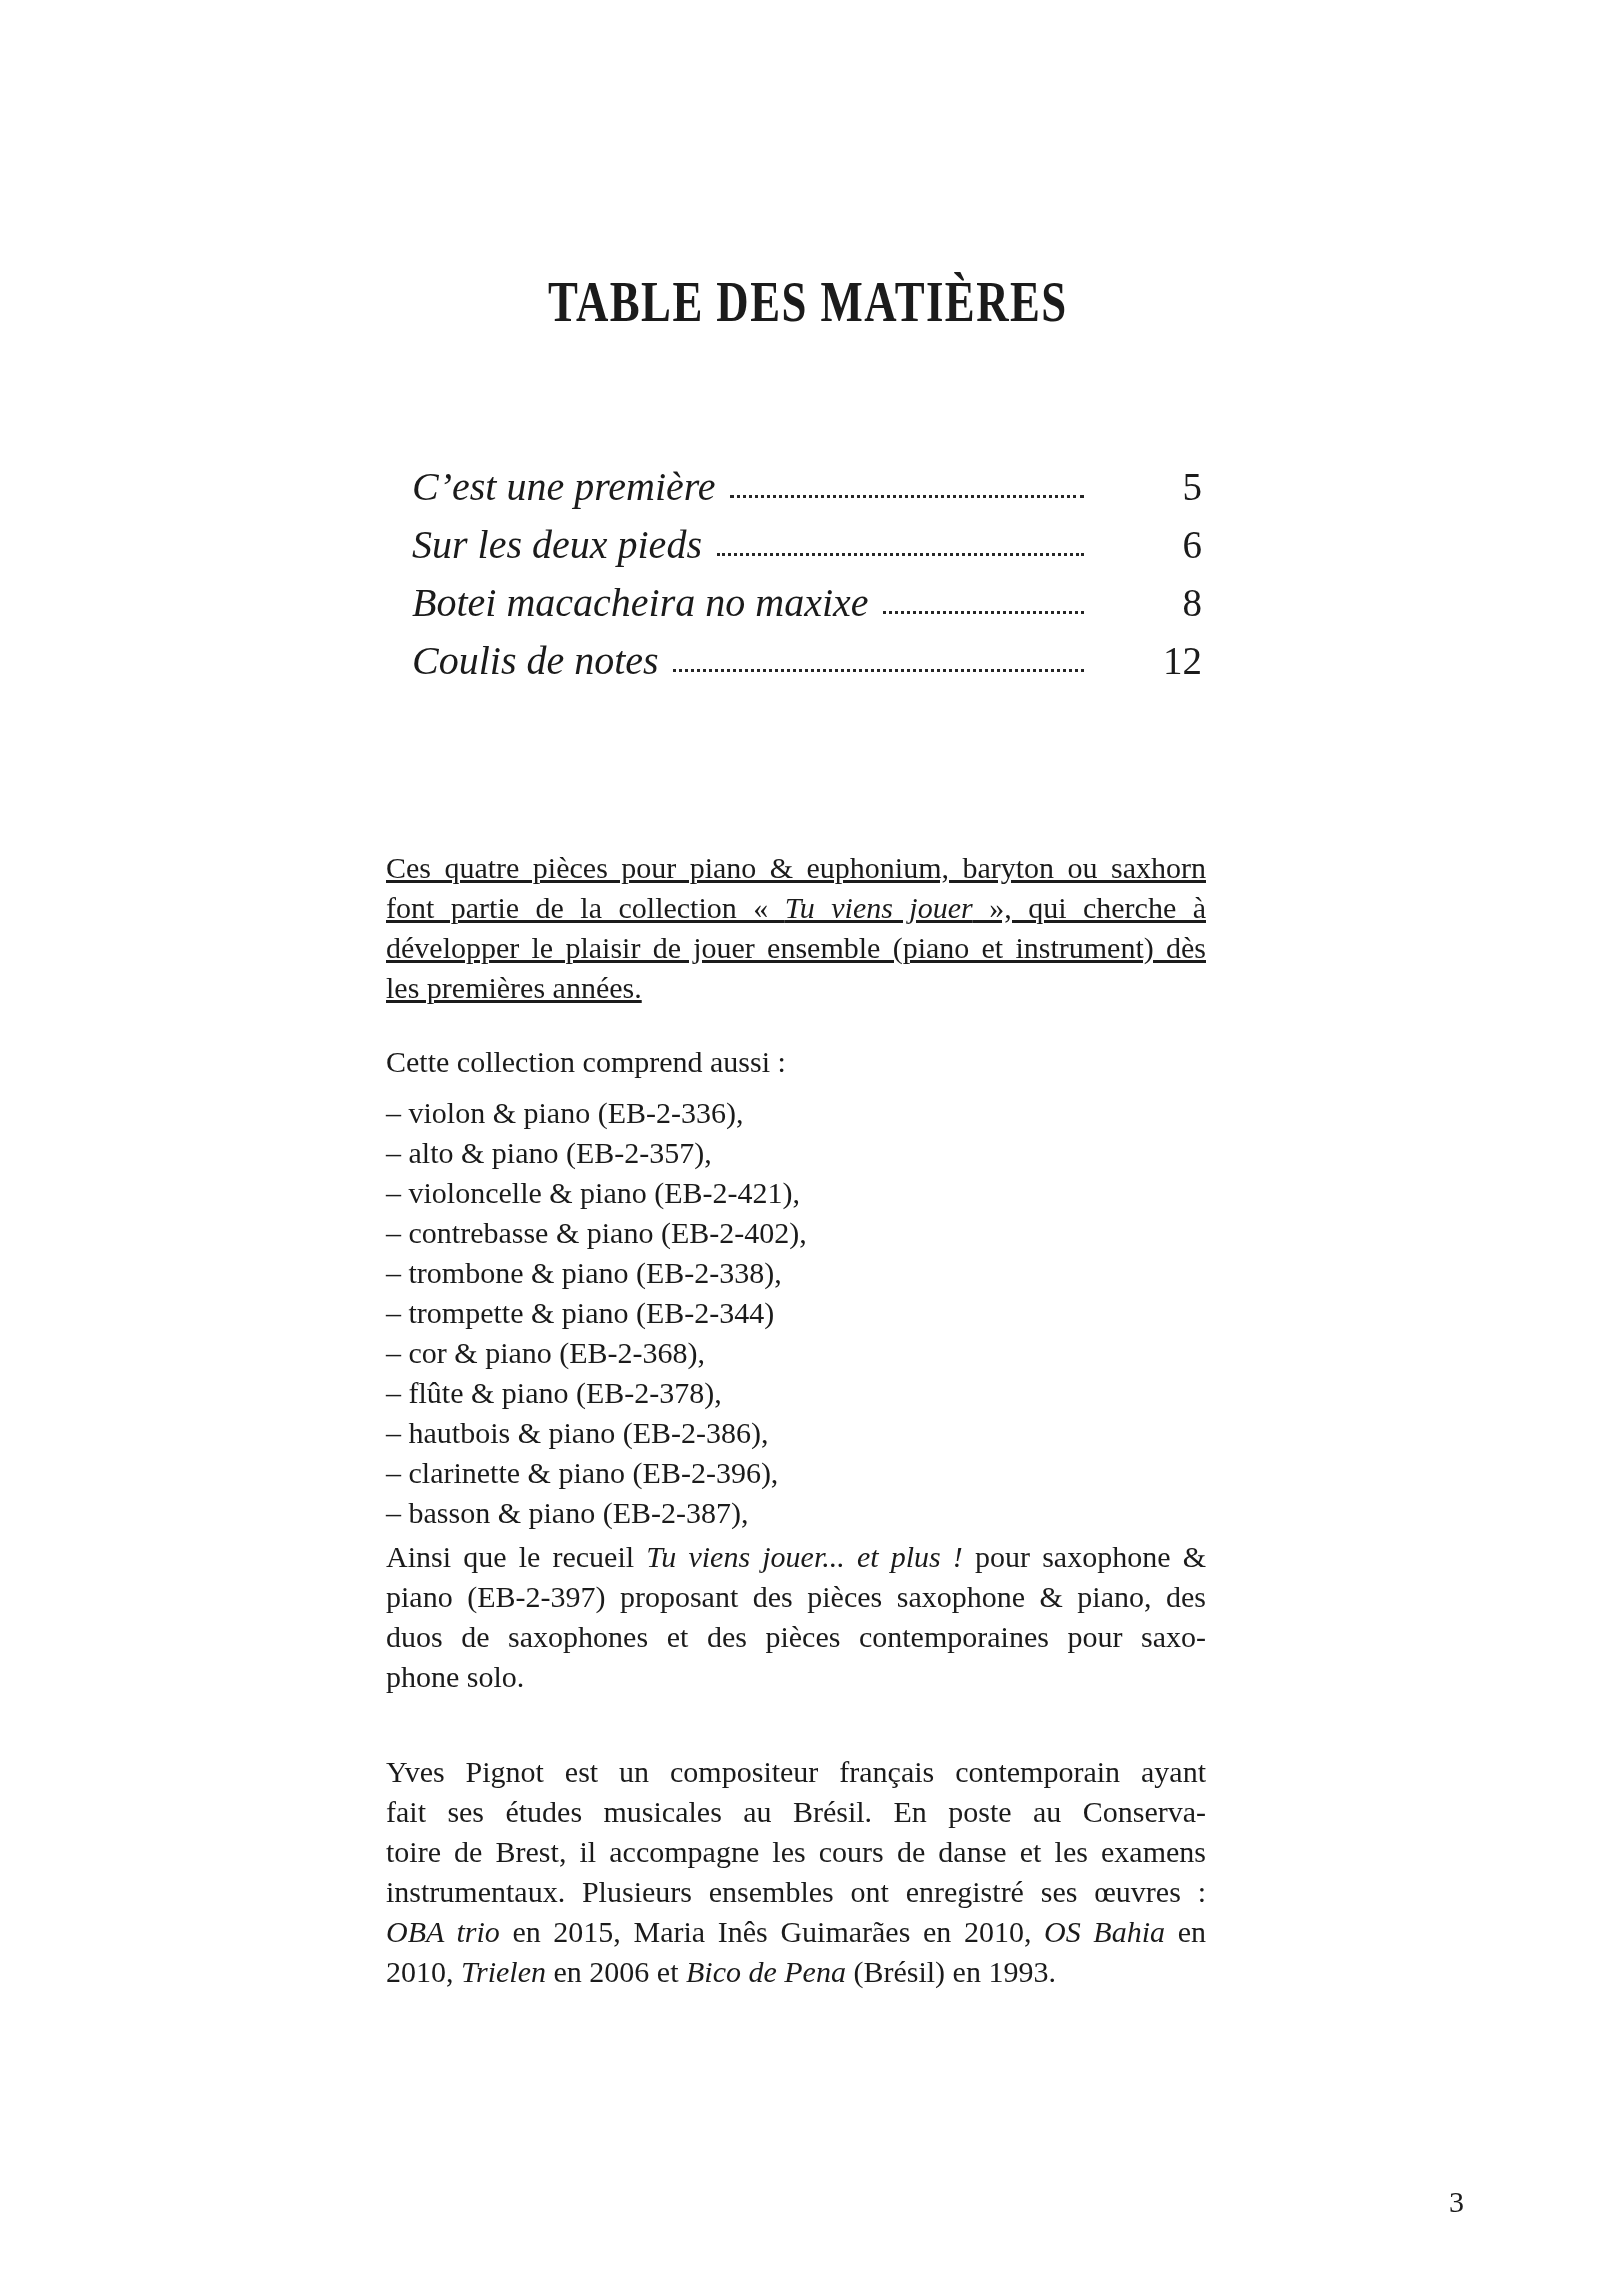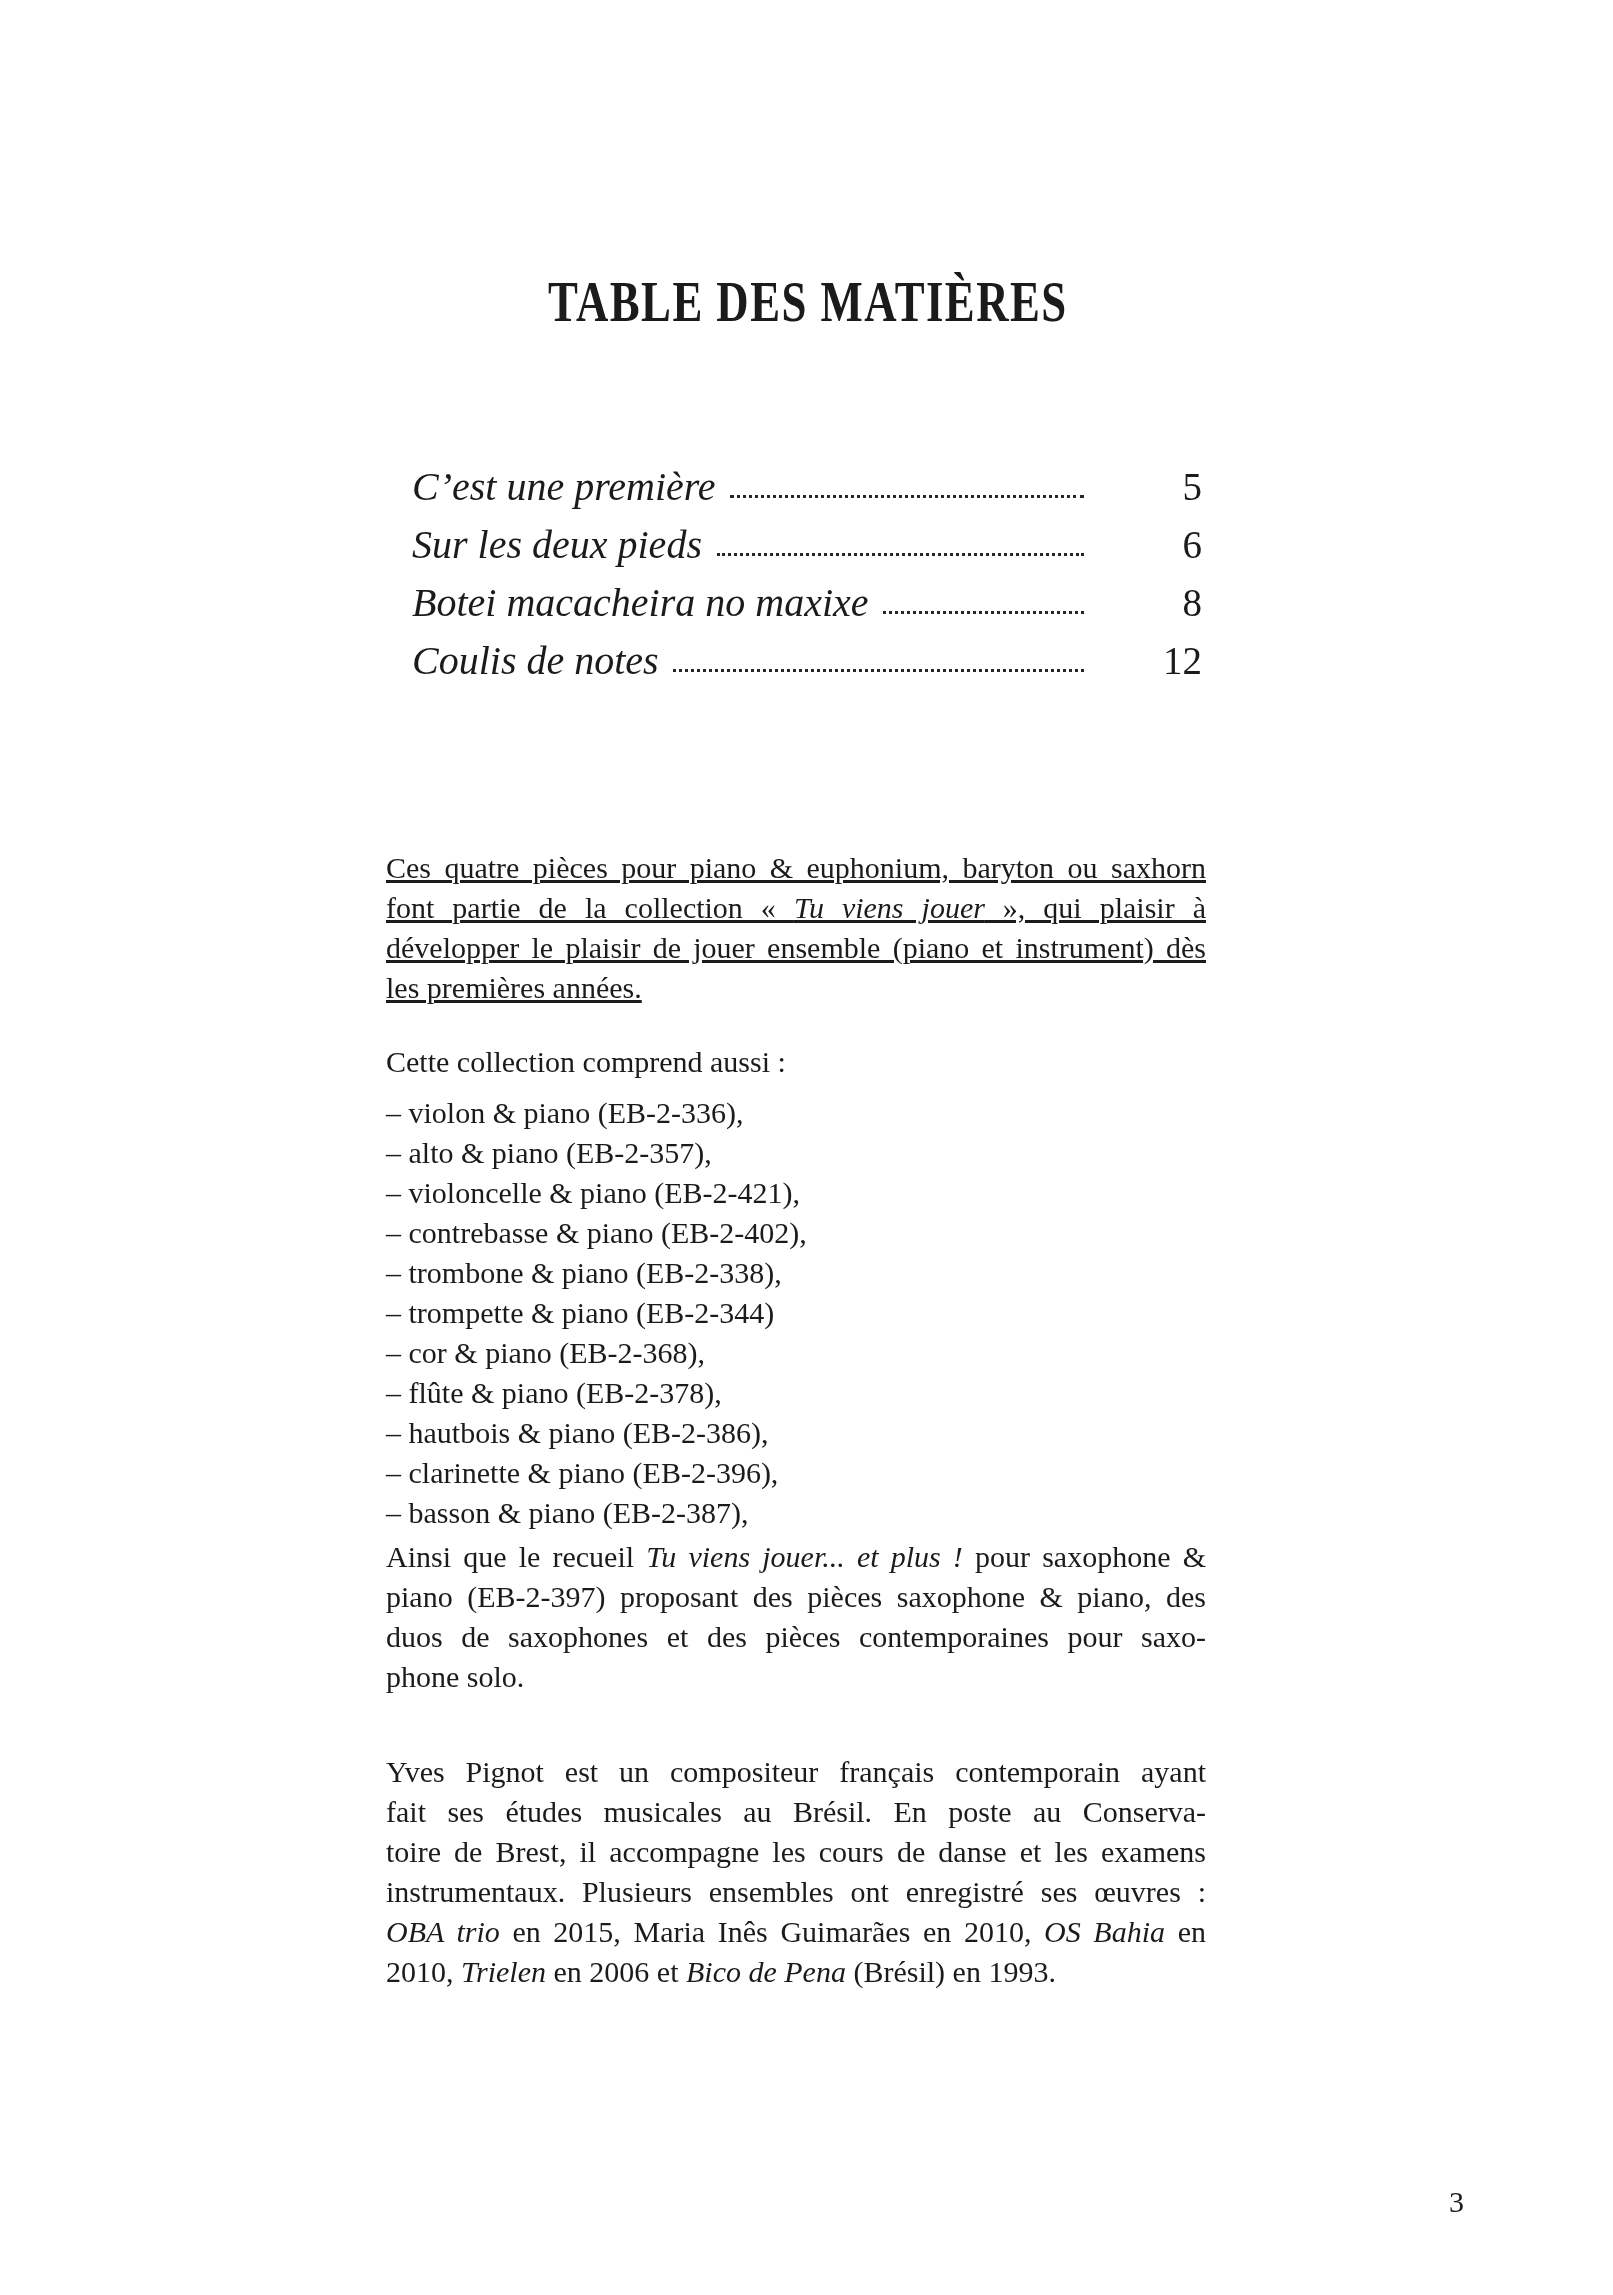--- a/index.html
+++ b/index.html
@@ -86,21 +86,21 @@
       </div>
       <div class="toc-row">
         <span class="toc-title">Coulis de notes</span>
         <span class="toc-leader"></span>
         <span class="toc-page">12</span>
       </div>
     </div>
 
   <div class="block" id="block-intro">
       <div class="line just"><span>Ces quatre pièces pour piano &amp; euphonium, baryton ou saxhorn</span></div>
-      <div class="line just"><span>font partie de la collection « </span><span class="it">Tu viens jouer</span><span> », qui plaisir à</span></div>
+      <div class="line just"><span>font partie de la collection « </span><span class="it">Tu viens jouer</span><span> », qui cherche à</span></div>
       <div class="line just"><span>développer le plaisir de jouer ensemble (piano et instrument) dès</span></div>
       <div class="line"><span>les premières années.</span></div>
     </div>
 
   <div class="block" id="block-collection">
       <div class="line"><span>Cette collection comprend aussi :</span></div>
     </div>
 
   <div class="block" id="block-list">
       <div class="line"><span>– violon &amp; piano (EB-2-336),</span></div>

